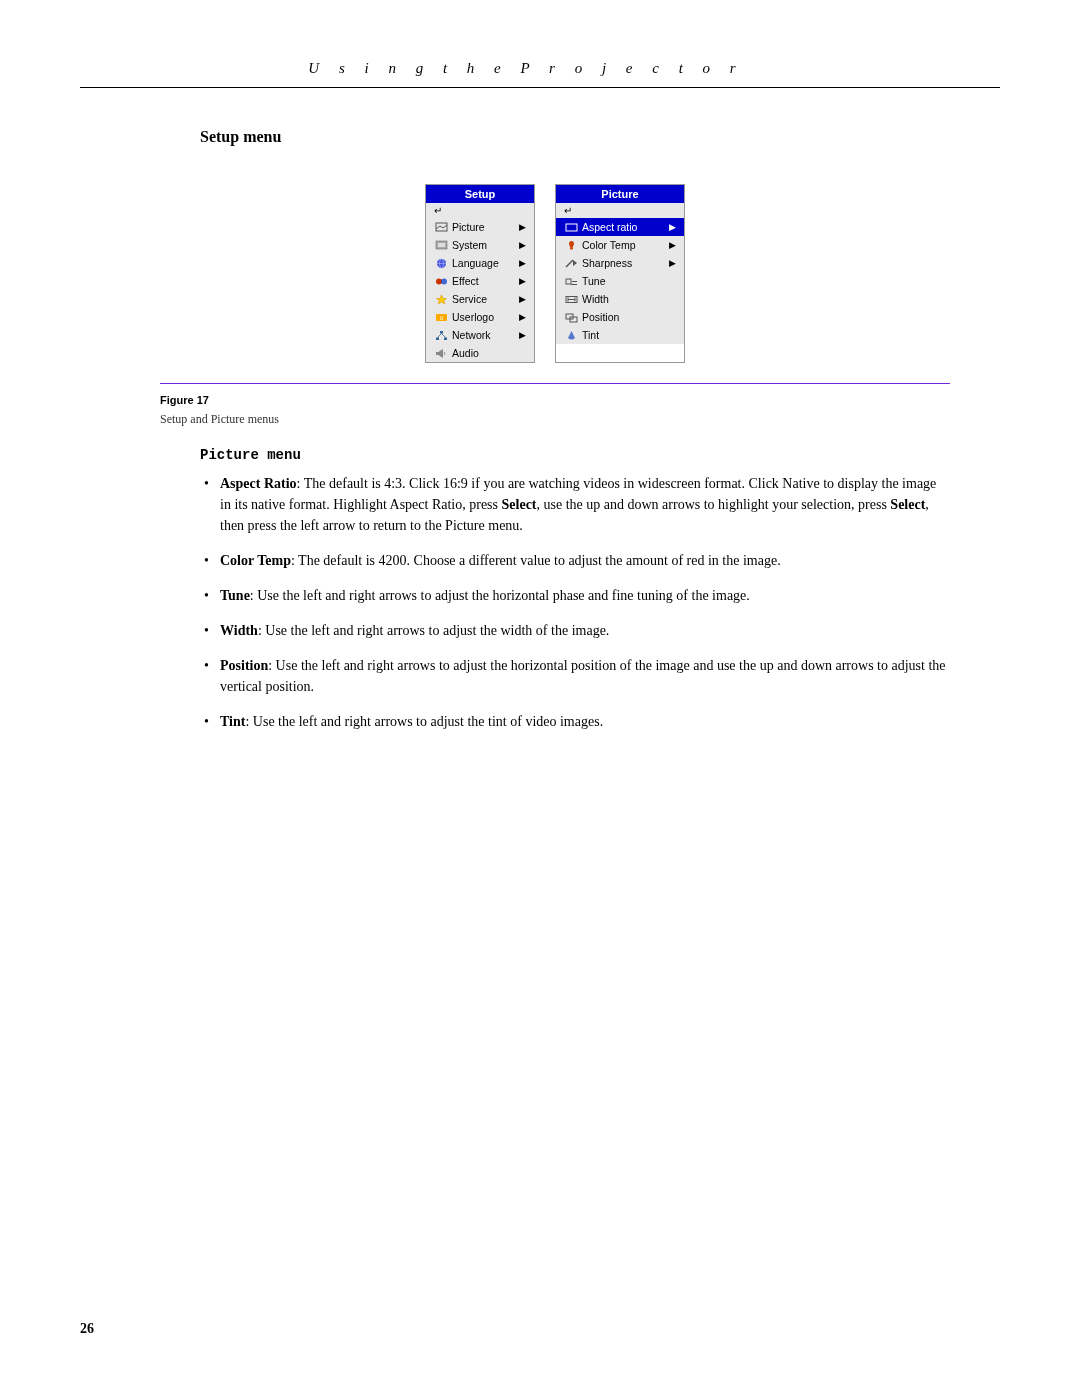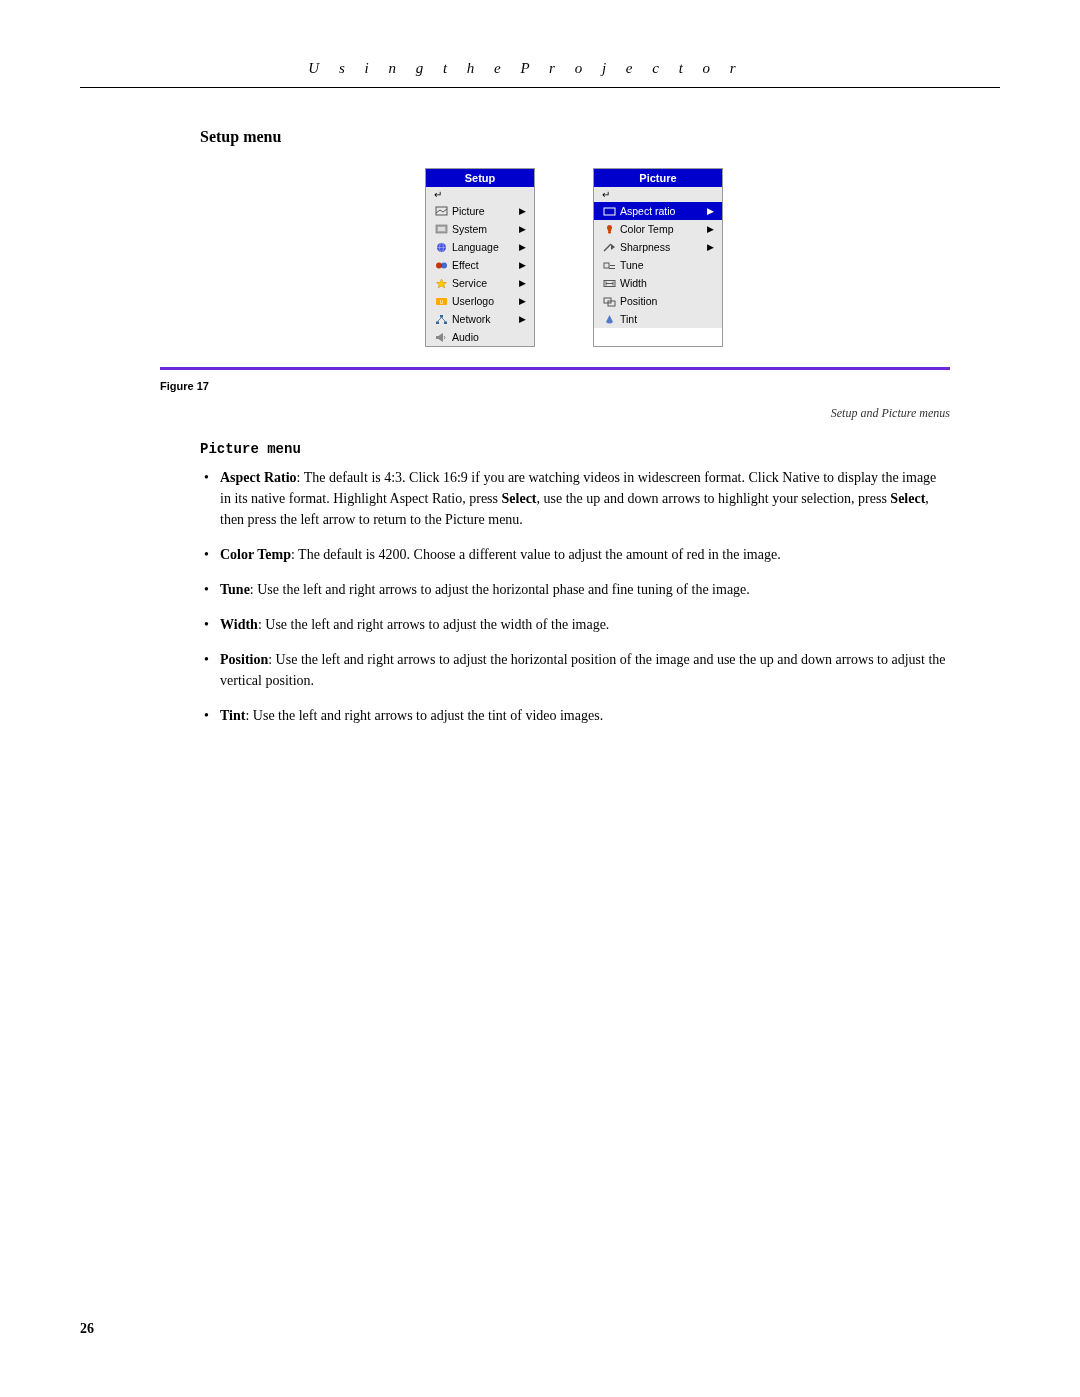--- a/index.html
+++ b/index.html
@@ -32,39 +32,38 @@
     }
 
     
     .content {
       padding: 40px 130px 40px 200px;
     }
 
     .section-title {
       font-weight: bold;
       font-size: 16px;
-      margin-bottom: 22px;
+      margin-bottom: 38px;
     }
 
     
     .menus-container {
       display: flex;
       gap: 20px;
       margin-bottom: 20px;
       justify-content: center;
       margin-left: -40px;
     }
 
     
     .menu-box {
       border: 1px solid #999;
       font-size: 11px;
       font-family: Arial, sans-serif;
       min-width: 110px;
-      margin-left: 38px;
     }
     .menu-header {
       background: #0000cc;
       color: #fff;
       padding: 3px 8px;
       font-size: 11px;
       font-weight: bold;
       text-align: center;
     }
     .menu-header.picture-header {
@@ -98,38 +97,36 @@
       height: 14px;
       display: inline-flex;
       align-items: center;
       justify-content: center;
       font-size: 9px;
       flex-shrink: 0;
     }
 
     
     .figure-section {
-      border-top: 3px solid #6d28d9;
+      border-top: 1px solid #6d28d9;
       padding-top: 6px;
-      margin-bottom: 12px;
+      margin-bottom: 4px;
       margin-left: -40px;
     }
     .figure-label {
       font-size: 11px;
       font-weight: bold;
       font-family: Arial, sans-serif;
       color: #000;
     }
     .figure-caption {
       font-size: 12px;
-      font-style: italic;
       color: #333;
       margin-top: 4px;
       margin-left: -40px;
-      text-align: right;
     }
 
     
     .picture-menu-label {
       font-weight: bold;
       font-size: 14px;
       margin-top: 20px;
       margin-bottom: 10px;
       font-family: Liberation Mono, monospace;
     }

